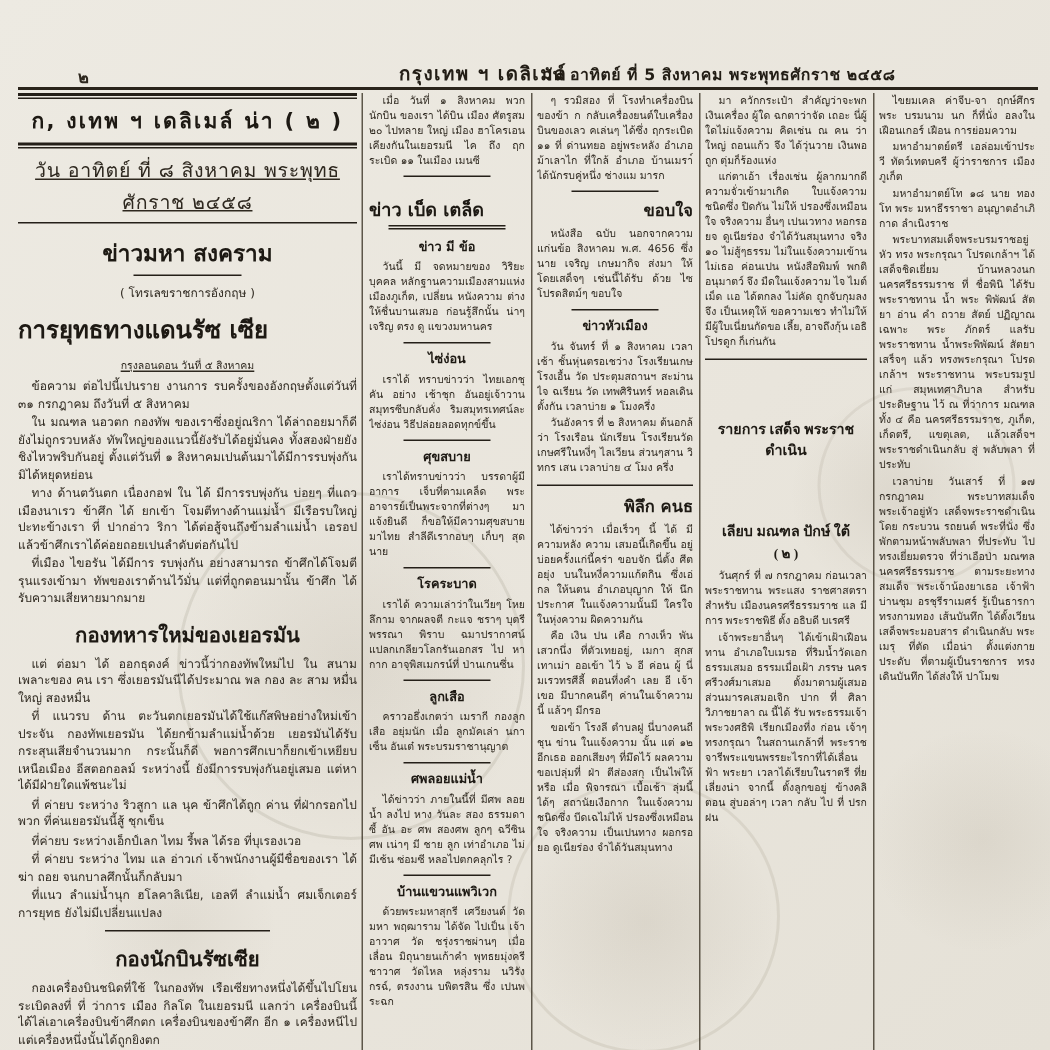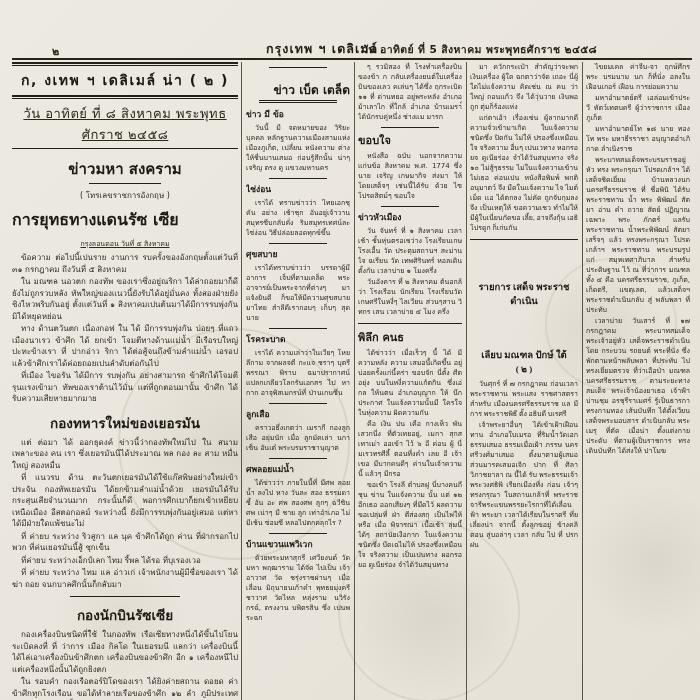--- a/index.html
+++ b/index.html
@@ -53,24 +53,24 @@
   .mast-date   { font-size:13px; text-align:center; padding:4px 0 3px; letter-spacing:.5px;text-decoration:underline; }
 
   .sec-head    { font-size:15px; font-weight:bold; text-align:center; margin-top:8px; color:#1d1913; }
   .sec-head-ul { width:72px; margin:2px auto 5px; border-top:1.5px solid #241f18; }
   .sec-sub     { font-size:8px; text-align:center; margin-bottom:5px; }
   .headline-lg { font-size:16px; font-weight:bold; margin:3px 0 6px; color:#1d1913; }
   .dateline    { font-size:7px; text-align:center; margin:2px 0 3px;text-decoration:underline; }
   .headline-md { font-size:13.5px; font-weight:bold; text-align:center; margin:7px 0 3px; color:#1d1913; }
   .sep         { width:58px;  margin:5px auto 3px; border-top:1px solid #241f18; }
   .sep-wide    { width:110px; margin:6px auto 4px; border-top:1px solid #241f18; }
-  .misc-head   { font-size:12px; font-weight:bold; text-align:right; margin:12px 0 1px; color:#1d1913; }
+  .misc-head   { font-size:12px; font-weight:bold; text-align:left; margin:12px 0 1px; color:#1d1913; }
   .misc-ul     { width:78px; height:3px; margin:0 auto 4px; border-top:1.5px solid #241f18; border-bottom:1px solid #241f18; }
-  .subhead     { font-size:8.5px; font-weight:bold; text-align:left; margin:1px 0 2px; color:#1d1913; }
-  .subhead-md  { font-size:11px;  font-weight:bold; text-align:left; margin:1px 0 2px; color:#1d1913; }
+  .subhead     { font-size:8.5px; font-weight:bold; text-align:center; margin:1px 0 2px; color:#1d1913; }
+  .subhead-md  { font-size:11px;  font-weight:bold; text-align:right; margin:1px 0 2px; color:#1d1913; }
   .royal-head  { font-size:9.5px; font-weight:bold; text-align:center; line-height:14px; color:#1d1913;margin-top:40px; }
   .royal-num   { font-size:9px; font-weight:bold; text-align:center; margin-bottom:3px; color:#1d1913; }
 </style>
 </head>
 <body>
 
 <div class="page">
   <div class="ring ring1"></div>
   <div class="ring ring2"></div>
   <div class="ring ring3"></div>
@@ -109,31 +109,35 @@
           <p class="para">ที่เมือง ไขอรัน ได้มีการ รบพุ่งกัน อย่างสามารถ ข้าศึกได้โจมตีรุนแรงเข้ามา ทัพของเราต้านไว้มั่น แต่ที่ถูกตอนมานั้น ข้าศึก ได้รับความเสียหายมากมาย</p>
         </div>
 
       <div class="headline-md">กองทหารใหม่ของเยอรมัน</div>
       <div>
           <p class="para">แต่ ต่อมา ได้ ออกธุดงค์ ข่าวนี้ว่ากองทัพใหม่ไป ใน สนาม เพลาะของ คน เรา ซึ่งเยอรมันนีได้ประมาณ พล กอง ละ สาม หมื่น ใหญ่ สองหมื่น</p>
           <p class="para">ที่ แนวรบ ด้าน ตะวันตกเยอรมันได้ใช้แก๊สพิษอย่างใหม่เข้าประจัน กองทัพเยอรมัน ได้ยกข้ามลำแม่น้ำด้วย เยอรมันได้รับกระสุนเสียจำนวนมาก กระนั้นก็ดี พอการศึกเบาก็ยกเข้าเหยียบเหนือเมือง อีสตอกอลม์ ระหว่างนี้ ยังมีการรบพุ่งกันอยู่เสมอ แต่หาได้มีฝ่ายใดแพ้ชนะไม่</p>
           <p class="para">ที่ ค่ายบ ระหว่าง ริวสูกา แล นุค ข้าศึกได้ถูก ค่าน ที่ฝ่ากรอกไป พวก ที่ค่นเยอรมันนี้สู้ ชุกเข็น</p>
           <p class="para">ที่ค่ายบ ระหว่างเอ็กป์เลก ไทม รี้พล ได้รอ ที่บุเรองเวอ</p>
           <p class="para">ที่ ค่ายบ ระหว่าง ไทม แล อ่าวเก่ เจ้าพนักงานผู้มีชื่อของเรา ได้ ฆ่า ถอย จนกบาลศึกนั้นก็กลับมา</p>
+          <p class="para">ที่แนว ลำแม่น้ำนุก ฮโลคาลิเนีย, เอลที ลำแม่น้ำ ศมเจ็กเตอร์ การยุทธ ยังไม่มีเปลี่ยนแปลง</p>
         </div>
 
       <div class="sep-wide"></div>
       <div class="headline-md">กองนักบินรัซเซีย</div>
       <div>
           <p class="para">กองเครื่องบินชนิดที่ใช้ ในกองทัพ เรือเซียทางหนึ่งได้ขึ้นไปโยนระเบิดลงที่ ที่ ว่าการ เมือง กิลโด ในเยอรมนี แลกว่า เครื่องบินนี้ ได้ไล่เอาเครื่องบินข้าศึกตก เครื่องบินของข้าศึก อีก ๑ เครื่องหนีไป แต่เครื่องหนึ่งนั้นได้ถูกยิงตก</p>
           <p class="para">ใน รอบคำ กองเรือตอร์ปิโดของเรา ได้ยิงค่ายสถาน ดอยด ค่าข้าศึกทุกโรงเรือน ขอได้ทำลายเรือของข้าศึก ๑๒ ลำ ภูมิประเทศเมืองของเขาเสียสิ้น</p>
         </div>
     </div>
 
     <div class="col c2">
+      <div>
+          <p class="para">เมื่อ วันที่ ๑ สิงหาคม พวก นักบิน ของเรา ได้บิน เมือง ศัตรูสม ๒๐ ไปทลาย ใหญ่ เมือง ฮาโครเอน เคียงกันในเยอรมนี ไค ถึง ฤก ระเบิด ๑๑ ในเมือง เมนซี</p>
+        </div>
       <div class="sep"></div>
       <div class="misc-head">ข่าว เบ็ด เตล็ด</div>
       <div class="misc-ul"></div>
 
       <div class="subhead">ข่าว มี ข้อ</div>
       <div>
           <p class="para">วันนี้ มี จดหมายของ วิริยะบุคคล หลักฐานความเมืองสามแห่งเมืองภูเก็ต, เปลี่ยน หนังความ ต่าง ให้ชื่นบานเสมอ ก่อนรู้สึกนั้น น่าๆ เจริญ ตรง ดู แขวงมหานคร</p>
         </div>
       <div class="sep"></div>
 
@@ -174,21 +178,21 @@
     </div>
 
     <div class="col c3">
       <div>
           <p class="para">ๆ รวมิสอง ที่ โรงทำเครื่องบินของข้า ก กลับเครื่องยนต์ใบเครื่องบินของเลว คเล่นๆ ได้ซึ่ง ฤกระเบิด ๑๑ ที่ ด่านทยอ อยู่พระหลัง อำเภอ ม้าเลาไก ที่ใกล้ อำเภอ บ้านเมรา์ ได้นักรบคู่หนึ่ง ช่างแม มารก</p>
         </div>
       <div class="sep"></div>
 
       <div class="subhead-md">ขอบใจ</div>
       <div>
-          <p class="para">หนังสือ ฉบับ นอกจากความแก่นข้อ สิงหาคม พ.ศ. 1774 ซึ่ง นาย เจริญ เกษมากิจ ส่งมา ให้ โดยเสด็จๆ เช่นนี้ได้รับ ด้วย ไซ โปรดสิตม์ๆ ขอบใจ</p>
+          <p class="para">หนังสือ ฉบับ นอกจากความแก่นข้อ สิงหาคม พ.ศ. 4656 ซึ่ง นาย เจริญ เกษมากิจ ส่งมา ให้ โดยเสด็จๆ เช่นนี้ได้รับ ด้วย ไซ โปรดสิตม์ๆ ขอบใจ</p>
         </div>
       <div class="sep"></div>
 
       <div class="subhead">ข่าวหัวเมือง</div>
       <div>
           <p class="para">วัน จันทร์ ที่ ๑ สิงหาคม เวลาเช้า ชั้นหุ่นตรอเชว่าง โรงเรียนเกษ โรงเอื้น วัด ประตุมสถานฯ สะม่านไจ ฉเรียน วัด เทพศิรินทร์ หอลเดิน ตั้งกัน เวลาบ่าย ๑ โมงครึ่ง</p>
           <p class="para">วันอังคาร ที่ ๒ สิงหาคม ต้นอกล้ว่า โรงเรือน นักเรียน โรงเรียนวัดเกษศรีในหงี่ๆ ไลเวียน ส่วนๆสาน วิทกร เสน เวลาบ่าย ๔ โมง ครึ่ง</p>
         </div>
       <div class="sep-wide"></div>
 

